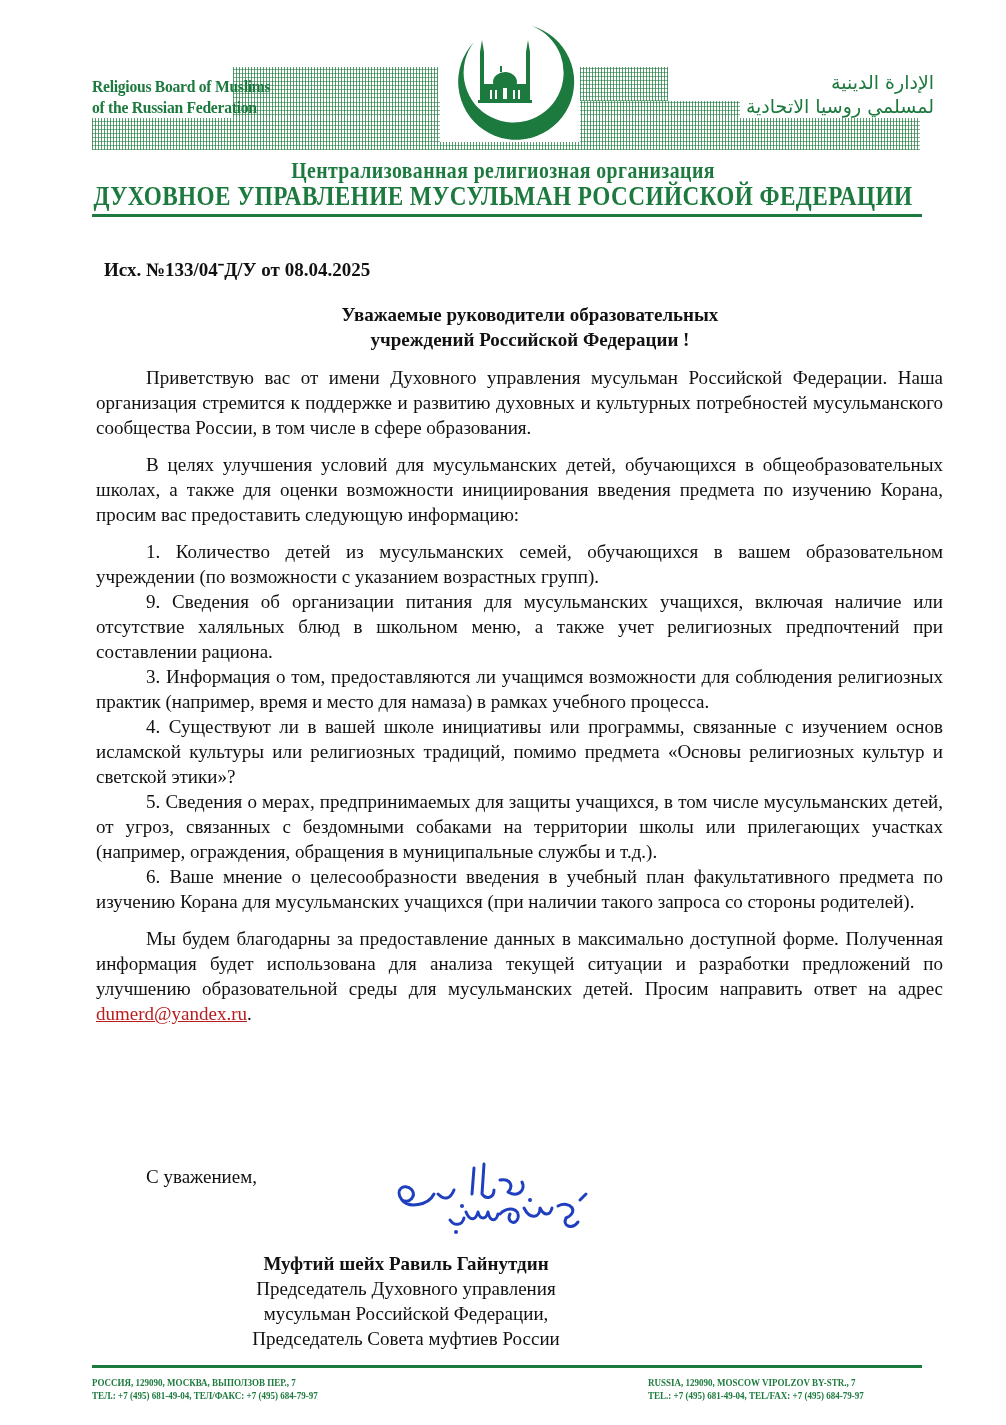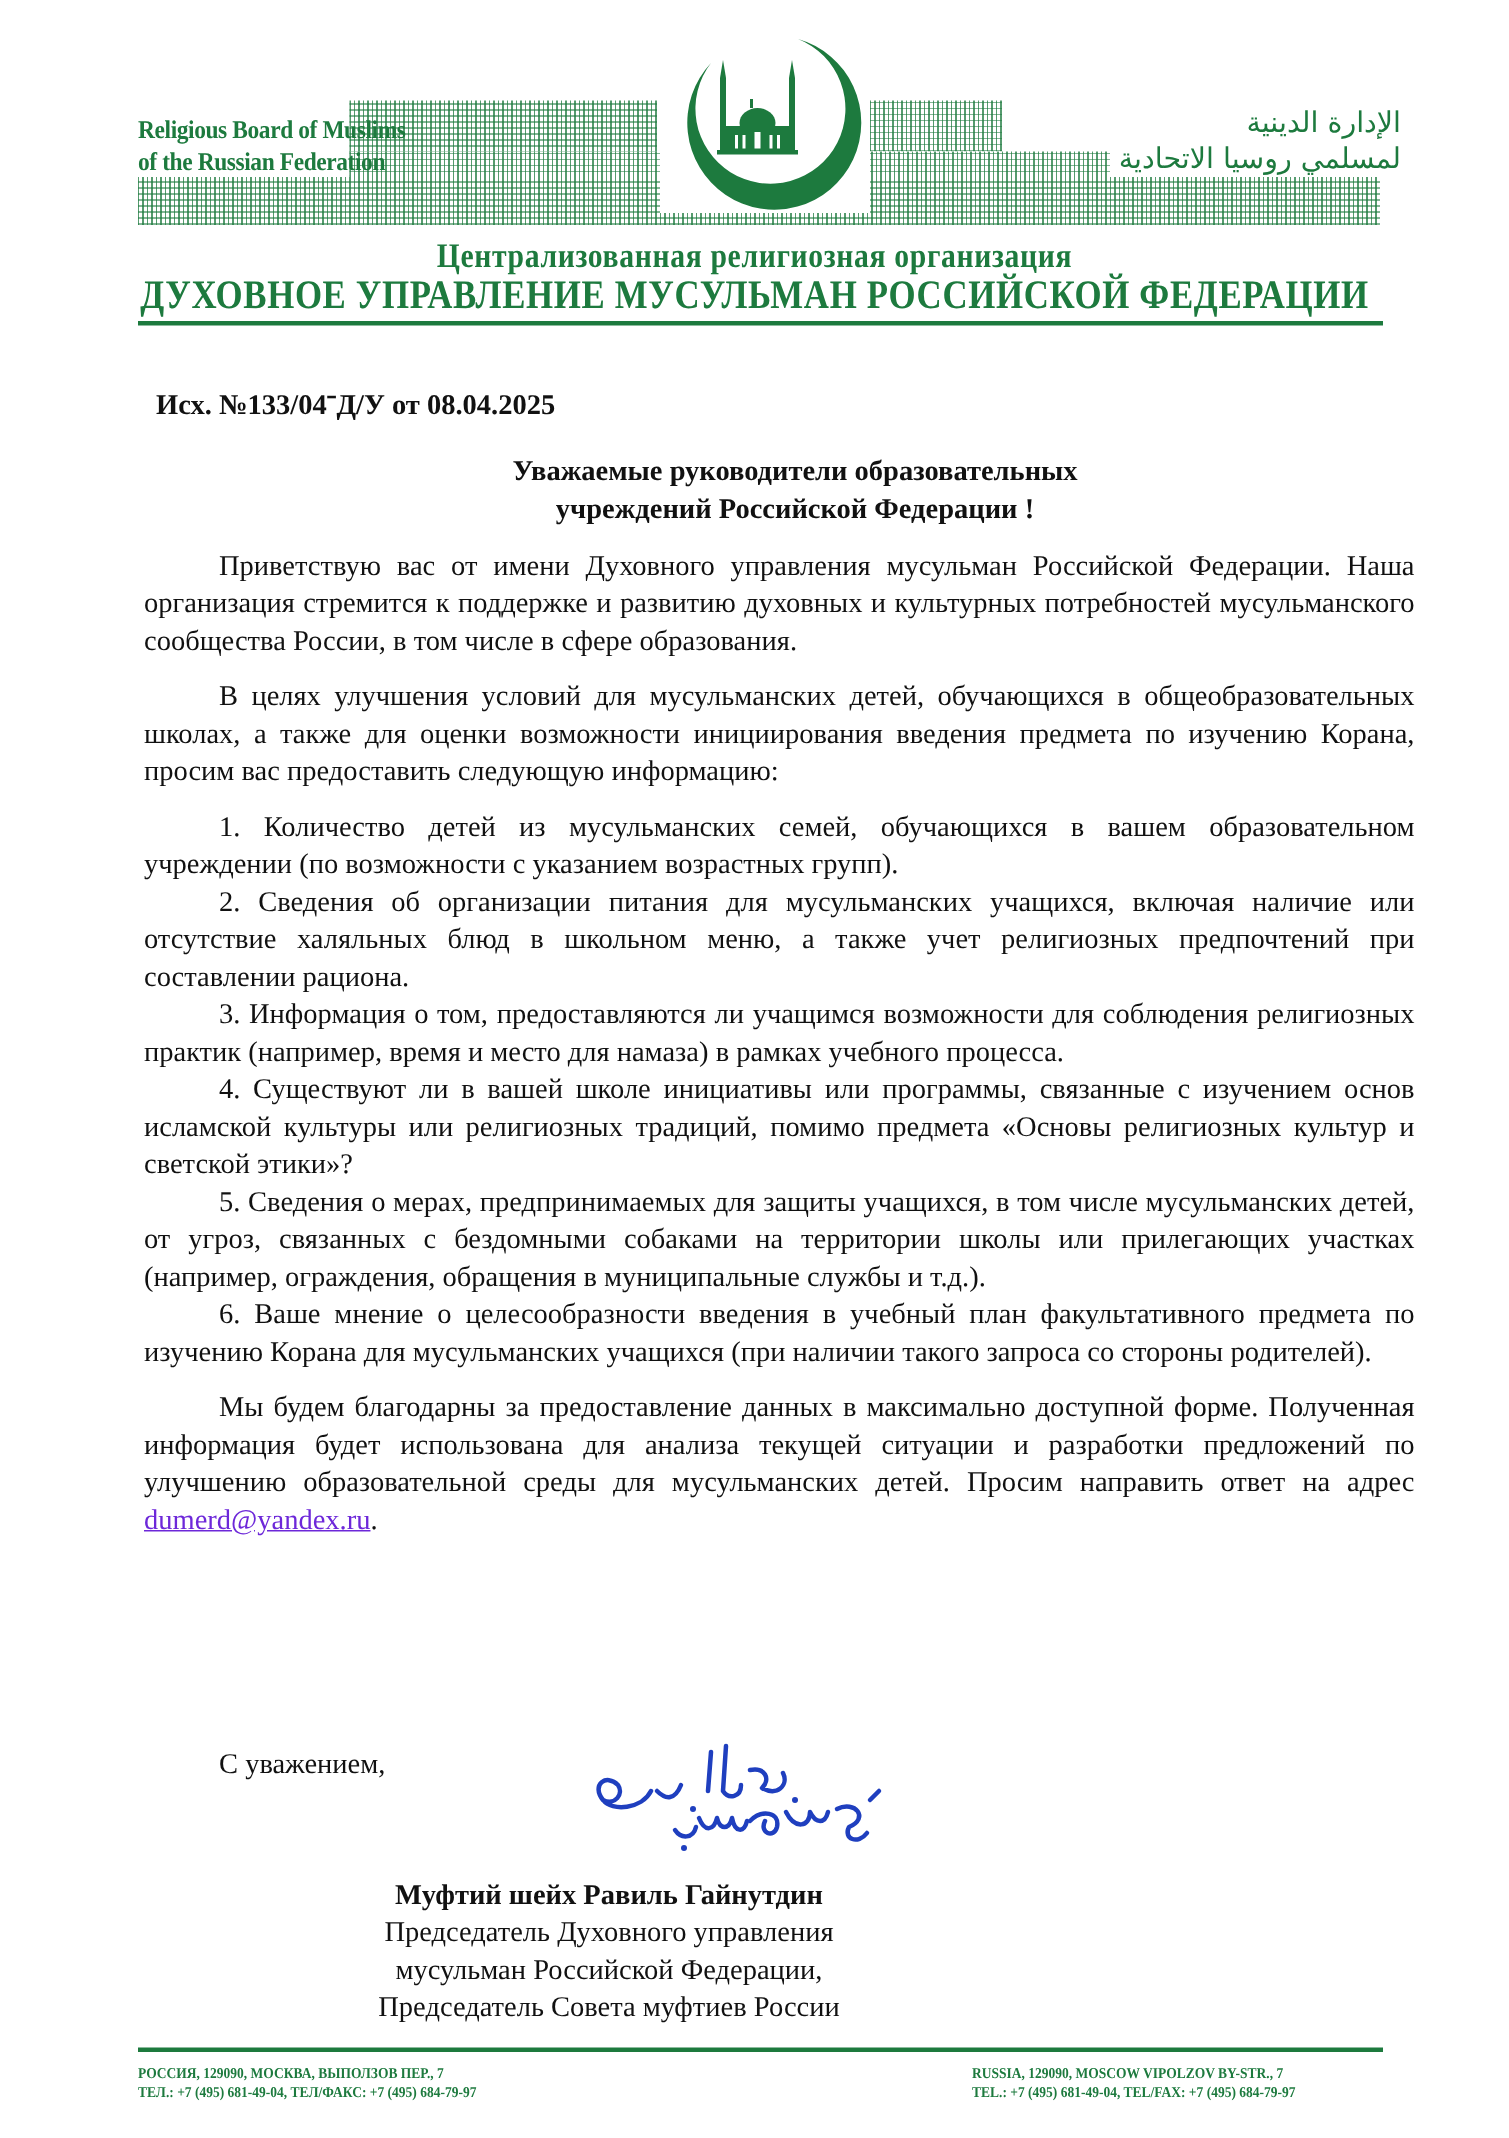--- a/index.html
+++ b/index.html
@@ -20,21 +20,21 @@
   .lh-ru1 { position:absolute; left:0; width:1006px; top:158px; text-align:center; font-size:23px; font-weight:bold; color:#1d7a3e; transform:scaleX(0.86); letter-spacing:0.5px; }
   .lh-ru2 { position:absolute; left:0; width:1006px; top:181px; text-align:center; font-size:27px; font-weight:bold; color:#1d7a3e; transform:scaleX(0.86); letter-spacing:0.5px; }
   .lh-rule { position:absolute; left:92px; top:214px; width:830px; height:3px; background:#1d7a3e; }
 
   .ref { position:absolute; left:104px; top:256px; font-size:19px; font-weight:bold; }
   .salutation { position:absolute; left:12px; width:1006px; top:302px; text-align:center; font-size:19px; font-weight:bold; line-height:25px; padding-left:30px; box-sizing:border-box; }
   .body { position:absolute; left:96px; top:365px; width:847px; font-size:19px; line-height:25px; text-align:justify; }
   .body p { margin:0; text-indent:50px; }
   .body p.gap { margin-top:12px; }
   .body p.gap2 { margin-top:12px; }
-  a.email { color:#6d28d9; text-decoration:underline; }
+  a.email { color:#b91c1c; text-decoration:underline; }
   .regards { position:absolute; left:146px; top:1166px; font-size:19px; }
   .signature { position:absolute; left:390px; top:1160px; width:210px; height:75px; }
   .signer { position:absolute; left:0; width:812px; top:1251px; text-align:center; font-size:19px; line-height:25px; }
   .signer .nm { font-weight:bold; }
   .foot-rule { position:absolute; left:92px; top:1365px; width:830px; height:3px; background:#1d7a3e; }
   .foot { position:absolute; top:1376px; font-size:10px; line-height:13px; color:#1d7a3e; font-weight:bold; transform:scaleX(0.9); transform-origin:left top; }
   .foot-l { left:92px; }
   .foot-r { left:648px; }
 </style>
 </head>
@@ -90,21 +90,21 @@
 
 <div class="salutation">
   <div>Уважаемые руководители образовательных</div>
   <div>учреждений Российской Федерации !</div>
 </div>
 
 <div class="body">
   <p>Приветствую вас от имени Духовного управления мусульман Российской Федерации. Наша организация стремится к поддержке и развитию духовных и культурных потребностей мусульманского сообщества России, в том числе в сфере образования.</p>
   <p class="gap">В целях улучшения условий для мусульманских детей, обучающихся в общеобразовательных школах, а также для оценки возможности инициирования введения предмета по изучению Корана, просим вас предоставить следующую информацию:</p>
   <p class="gap">1. Количество детей из мусульманских семей, обучающихся в вашем образовательном учреждении (по возможности с указанием возрастных групп).</p>
-  <p>2. Сведения об организации питания для мусульманских учащихся, включая наличие или отсутствие халяльных блюд в школьном меню, а также учет религиозных предпочтений при составлении рациона.</p>
+  <p>9. Сведения об организации питания для мусульманских учащихся, включая наличие или отсутствие халяльных блюд в школьном меню, а также учет религиозных предпочтений при составлении рациона.</p>
   <p>3. Информация о том, предоставляются ли учащимся возможности для соблюдения религиозных практик (например, время и место для намаза) в рамках учебного процесса.</p>
   <p>4. Существуют ли в вашей школе инициативы или программы, связанные с изучением основ исламской культуры или религиозных традиций, помимо предмета «Основы религиозных культур и светской этики»?</p>
   <p>5. Сведения о мерах, предпринимаемых для защиты учащихся, в том числе мусульманских детей, от угроз, связанных с бездомными собаками на территории школы или прилегающих участках (например, ограждения, обращения в муниципальные службы и т.д.).</p>
   <p>6. Ваше мнение о целесообразности введения в учебный план факультативного предмета по изучению Корана для мусульманских учащихся (при наличии такого запроса со стороны родителей).</p>
   <p class="gap2"><span>Мы будем благодарны за предоставление данных в максимально доступной форме. Полученная информация будет использована для анализа текущей ситуации и разработки предложений по улучшению образовательной среды для мусульманских детей. Просим направить ответ на адрес </span><a class="email" href="#">dumerd@yandex.ru</a><span>.</span></p>
 </div>
 
 <div class="regards">С уважением,</div>
 
 <svg class="signature" viewBox="0 0 210 75">

